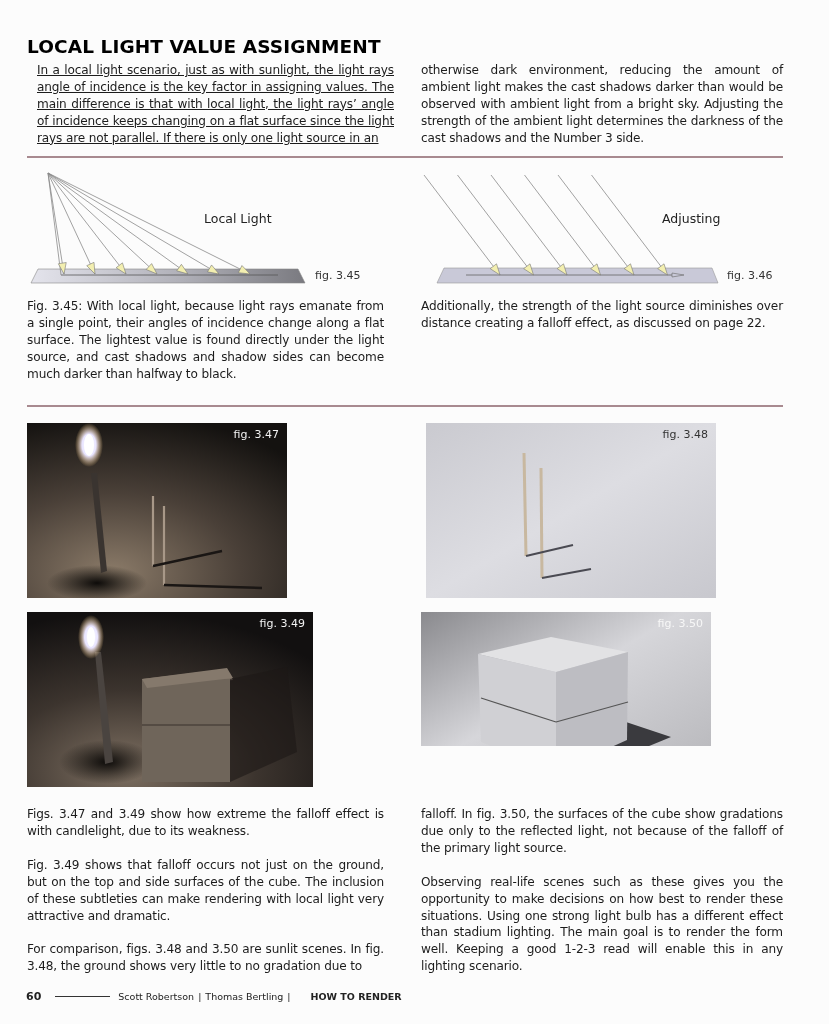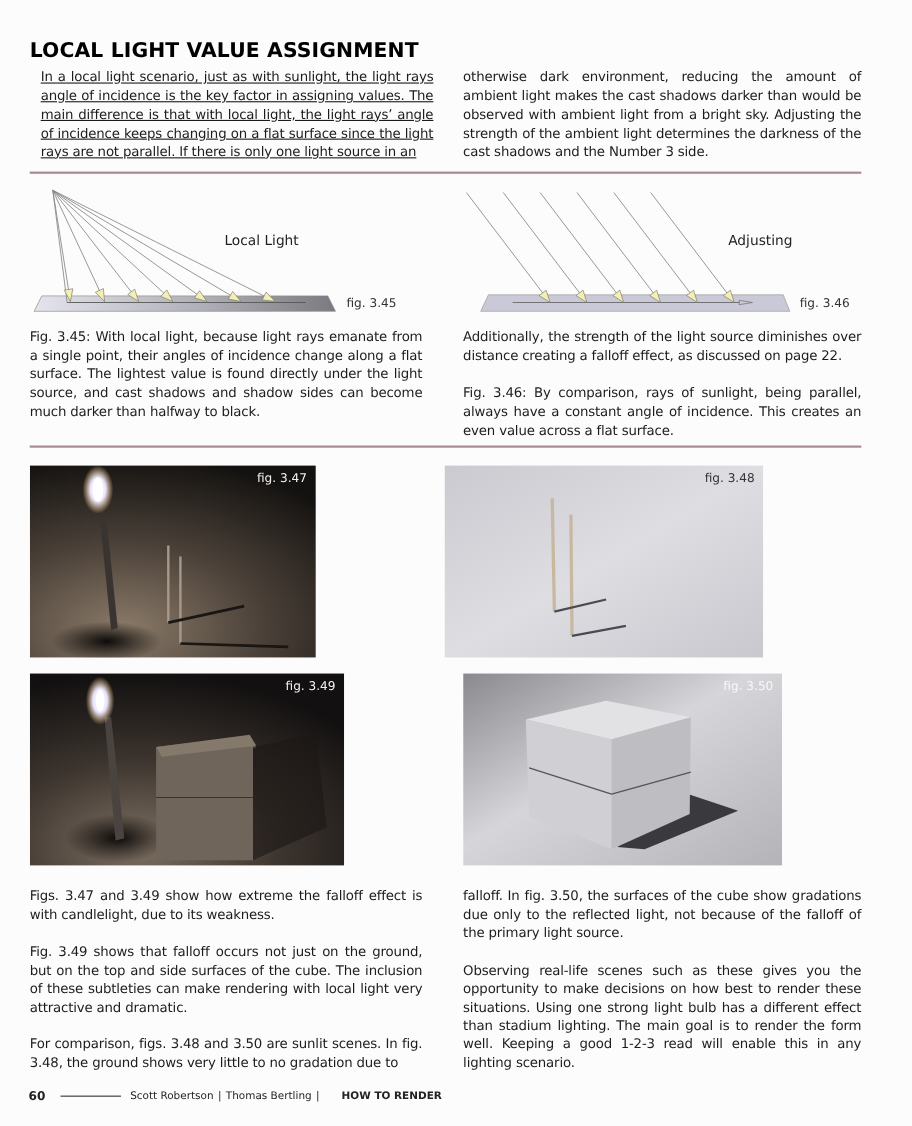--- a/index.html
+++ b/index.html
@@ -92,21 +92,20 @@
         <polygon points="245.5,110 235.65943528063843,103.6625489347801 242.02873283362328,98.82188279451164" fill="#f3efb0" stroke="#777" stroke-width="0.6"></polygon>
       </g>
   </svg>
   <div class="diag-label" style="left:240px; top:46px;">Adjusting</div>
   <div class="fig-label" style="left:305px; top:104px;">fig. 3.46</div>
 </div>
 
 <div class="para" style="left:27px; top:298px; width:357px;">Fig. 3.45: With local light, because light rays emanate from a single point, their angles of incidence change along a flat surface. The lightest value is found directly under the light source, and cast shadows and shadow sides can become much darker than halfway to black.</div>
 <div class="para" style="left:421px; top:298px; width:362px;">
   <p>Additionally, the strength of the light source diminishes over distance creating a falloff effect, as discussed on page 22.</p>
-  <p>Fig. 3.46: By comparison, rays of sunlight, being parallel, always have a constant angle of incidence. This creates an even value across a flat surface.</p>
 </div>
 
 <div class="rule" style="left:27px; top:405px; width:756px;"></div>
 
 <div class="photo" style="left:27px; top:423px; width:260px; height:175px;">
   <svg width="286" height="175">
     <defs>
       <radialGradient id="floor47" cx="0.3" cy="0.85" r="0.9">
         <stop offset="0" stop-color="#8a7a68"></stop>
         <stop offset="0.5" stop-color="#4a4038"></stop>
@@ -128,21 +127,21 @@
     <ellipse cx="62" cy="22" rx="14" ry="22" fill="url(#flame)"></ellipse>
     <ellipse cx="62" cy="22" rx="5" ry="11" fill="#ffffff"></ellipse>
     <line x1="126" y1="73" x2="126" y2="143" stroke="#a89888" stroke-width="2.2"></line>
     <line x1="137" y1="83" x2="137" y2="162" stroke="#a89888" stroke-width="2.2"></line>
     <line x1="126" y1="143" x2="195" y2="128" stroke="#1a1614" stroke-width="2.5"></line>
     <line x1="137" y1="162" x2="235" y2="165" stroke="#1a1614" stroke-width="2.5"></line>
   </svg>
   <div class="photo-fig" style="color:#f2f2f2;">fig. 3.47</div>
 </div>
 
-<div class="photo" style="left:404px; top:423px; width:290px; height:175px;">
+<div class="photo" style="left:426px; top:423px; width:290px; height:175px;">
   <svg width="290" height="175">
     <defs>
       <linearGradient id="floor48" x1="0" y1="0" x2="1" y2="1">
         <stop offset="0" stop-color="#cacad0"></stop>
         <stop offset="0.5" stop-color="#dddde2"></stop>
         <stop offset="1" stop-color="#c8c8ce"></stop>
       </linearGradient>
     </defs>
     <rect width="290" height="175" fill="url(#floor48)"></rect>
     <line x1="98" y1="30" x2="100" y2="133" stroke="#c8b8a0" stroke-width="3"></line>
@@ -171,21 +170,21 @@
     <polygon points="115,67 120,76 120,118 115,118" fill="#6a5e54"></polygon>
     <rect x="115" y="67" width="88" height="105" fill="none"></rect>
     <polygon points="115,67 203,67 203,170 115,170" fill="#6f655a"></polygon>
     <polygon points="115,67 200,56 206,66 120,76" fill="#85796c"></polygon>
     <line x1="115" y1="113" x2="203" y2="113" stroke="#3a332d" stroke-width="1"></line>
     <polygon points="203,67 260,55 270,140 203,170" fill="#1c1816" opacity="0.6"></polygon>
   </svg>
   <div class="photo-fig" style="color:#f2f2f2;">fig. 3.49</div>
 </div>
 
-<div class="photo" style="left:421px; top:612px; width:290px; height:175px;">
+<div class="photo" style="left:421px; top:612px; width:290px; height:134px;">
   <svg width="290" height="175">
     <defs>
       <linearGradient id="floor50" x1="0" y1="0" x2="1" y2="1">
         <stop offset="0" stop-color="#8a8a8e"></stop>
         <stop offset="0.45" stop-color="#d6d6da"></stop>
         <stop offset="1" stop-color="#b4b4b8"></stop>
       </linearGradient>
     </defs>
     <rect width="290" height="175" fill="url(#floor50)"></rect>
     <polygon points="140,158 205,110 250,125 165,160" fill="#3a3a3e"></polygon>

